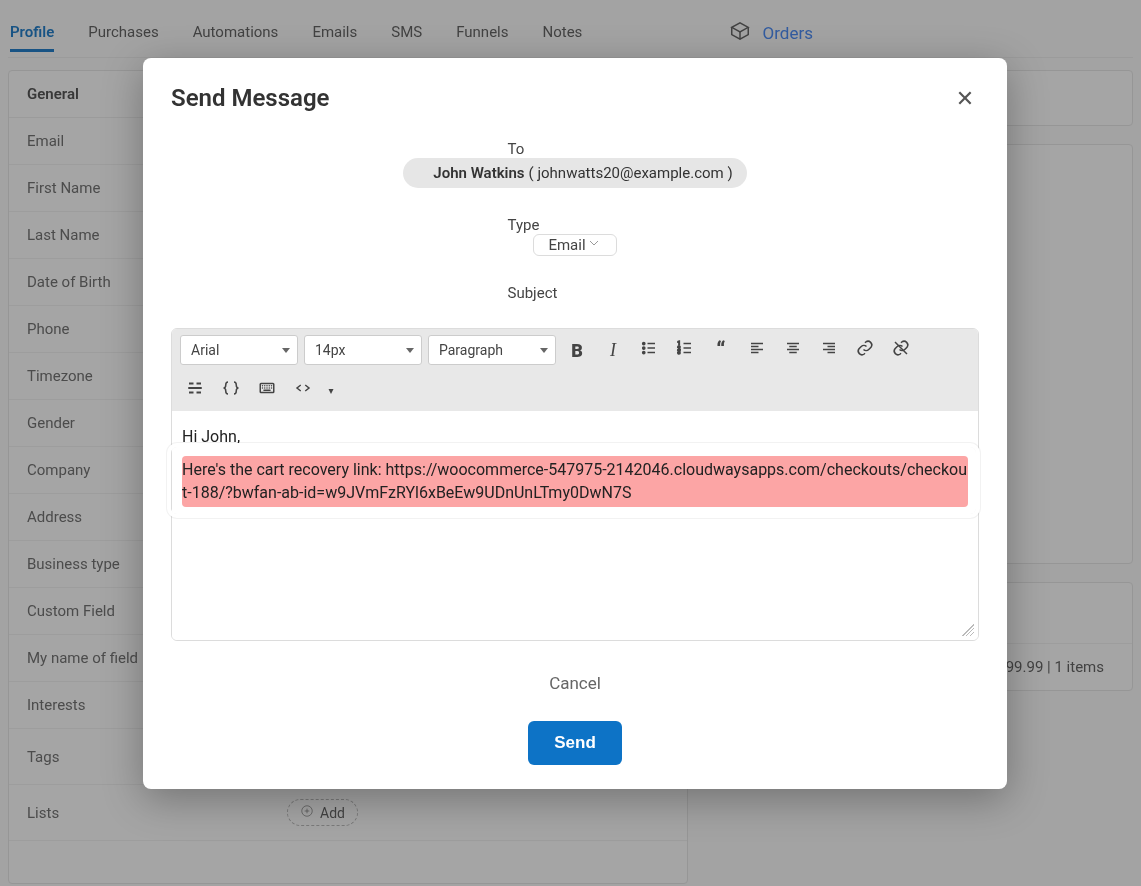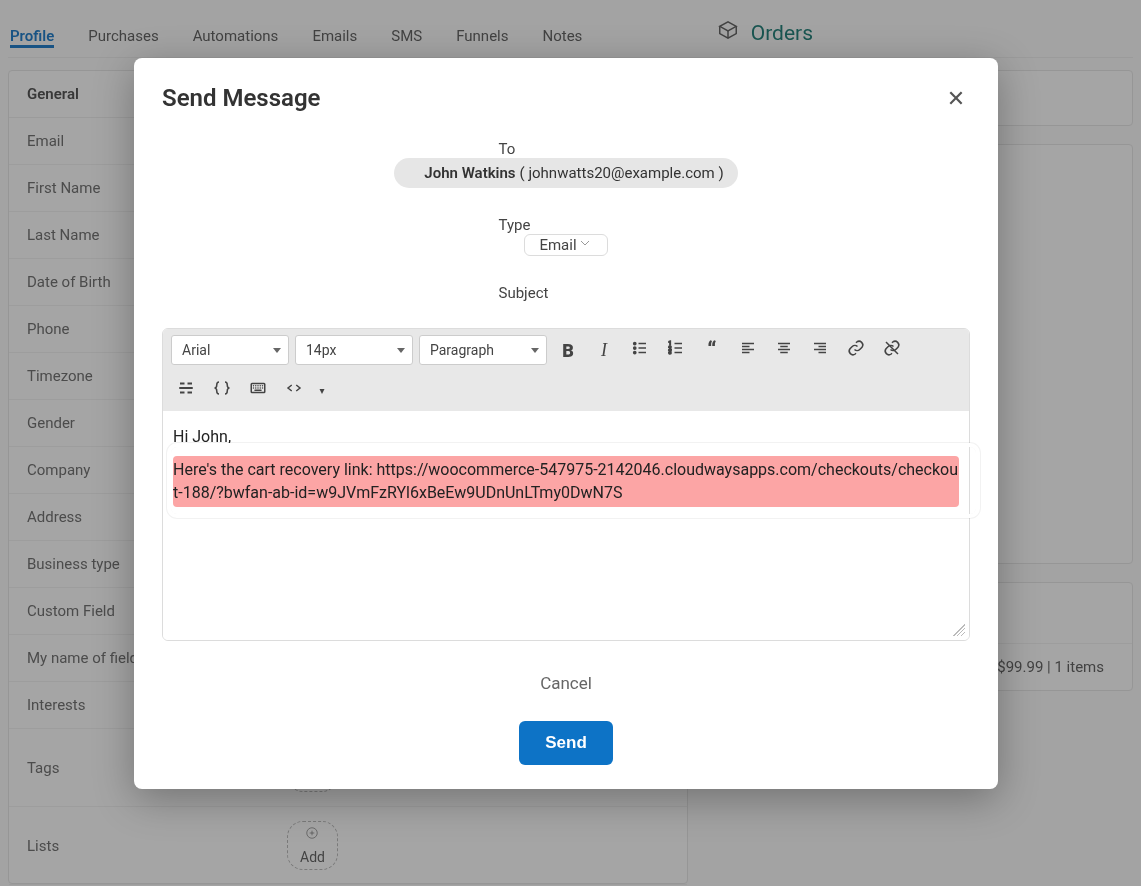--- a/index.html
+++ b/index.html
@@ -1,40 +1,40 @@
 <!DOCTYPE html>
 <html><head>
 <meta charset="utf-8">
 <style>
   * { box-sizing: border-box; }
   html, body { margin: 0; padding: 0; width: 1141px; height: 886px; font-family: -apple-system, "Segoe UI", Roboto, Arial, sans-serif; font-size: 15px; color: #333; background: #fcfcfc; overflow: hidden; }
   
   .page { position: relative; width: 1141px; height: 886px; padding: 8px; }
   .tabs-row { display: flex; align-items: center; height: 50px; border-bottom: 1px solid #eee; }
   .tabs { display: flex; gap: 34px; padding-left: 2px; }
-  .tab { padding: 10px 0 0; color: #555; cursor: pointer; }
+  .tab { padding: 10px 0 8px; color: #555; cursor: pointer; }
   .tab.active { color: #0d73c6; font-weight: 600; border-bottom: 3px solid #0d73c6; }
-  .orders-link { margin-left: auto; display: flex; align-items: center; gap: 12px; padding-right: 320px; color: #0f766e; font-size: 21px;}
+  .orders-link { margin-left: auto; display: flex; align-items: center; gap: 12px; padding-right: 320px; color: #3b82f6; font-size: 17px;}
   .orders-link svg { width: 22px; height: 22px; stroke: #555; }
   .columns { display: flex; margin-top: 12px; height: calc(100% - 56px); }
   .left-panel { width: 680px; border: 1px solid #e6e6e6; border-radius: 4px; background: #fff; }
   .left-header { padding: 14px 18px; border-bottom: 1px solid #eee; font-weight: 600; color: #444; }
   .field-list { display: flex; flex-direction: column; }
   .field-row { display: flex; align-items: center; padding: 14px 18px; border-bottom: 1px solid #f1f1f1; color: #666; font-size: 15px; }
   .field-row .label { width: 260px; }
-  .add-chip { display: inline-flex; align-items: center; gap: 6px; padding: 4px 12px; border: 1px dashed #b5b5b5; border-radius: 16px; color: #555; font-size: 14px; cursor: pointer; background:#fff;flex-direction:column;}
+  .add-chip { display: inline-flex; align-items: center; gap: 6px; padding: 4px 12px; border: 1px dashed #b5b5b5; border-radius: 16px; color: #555; font-size: 14px; cursor: pointer; background:#fff;}
   .add-chip svg { width: 14px; height: 14px; stroke: #555; }
   .right-panel { flex: 1; margin-left: 14px; }
   .right-block { border: 1px solid #e6e6e6; border-radius: 4px; background: #fff; margin-bottom: 18px; }
   .right-block .inner { padding: 18px 22px; color:#555; }
   .order-row { display:flex; justify-content:space-between; padding: 14px 28px; border-top:1px solid #f1f1f1; color:#555;}
   
   .dim { position: absolute; inset: 0; background: rgba(40,40,40,0.42); }
   
-  .modal { position: absolute; left: 134px; top: 58px; width: 864px; height: 731px; background: #fff; border-radius: 8px; box-shadow: 0 10px 40px rgba(0,0,0,0.3); padding: 26px 28px 24px; display: flex; flex-direction: column; }
+  .modal { position: absolute; left: 143px; top: 58px; width: 864px; height: 731px; background: #fff; border-radius: 8px; box-shadow: 0 10px 40px rgba(0,0,0,0.3); padding: 26px 28px 24px; display: flex; flex-direction: column; }
   .modal-title-row { display: flex; align-items: center; }
   .modal-title { font-size: 24px; font-weight: 600; color: #333; }
   .close-btn { margin-left: auto; width: 28px; height: 28px; display:flex; align-items:center; justify-content:center; cursor:pointer; color:#555; font-size: 22px;}
   .form-row { display: flex; align-items: center; margin-top: 28px; flex-direction: column; }
   .form-row .flabel { width: 135px; color: #444; font-size: 15px; }
   .recipient-chip { display: inline-flex; align-items: baseline; gap: 4px; background: #e6e6e6; border-radius: 18px; padding: 6px 14px; font-size: 15px; color: #333; }
   .recipient-chip b { font-weight: 600; margin-left: 16px; }
   .select { flex: 1; height: 44px; border: 1px solid #dcdcdc; border-radius: 6px; padding: 0 14px; display: flex; align-items: center; justify-content: space-between; color: #444; background:#fff; cursor:pointer;}
   .select svg { width: 16px; height: 16px; stroke: #666; }
   .text-input { flex: 1; height: 40px; border: 1px solid #dcdcdc; border-radius: 6px; padding: 0 14px; color: #444; font-size: 15px; background:#fff;}

